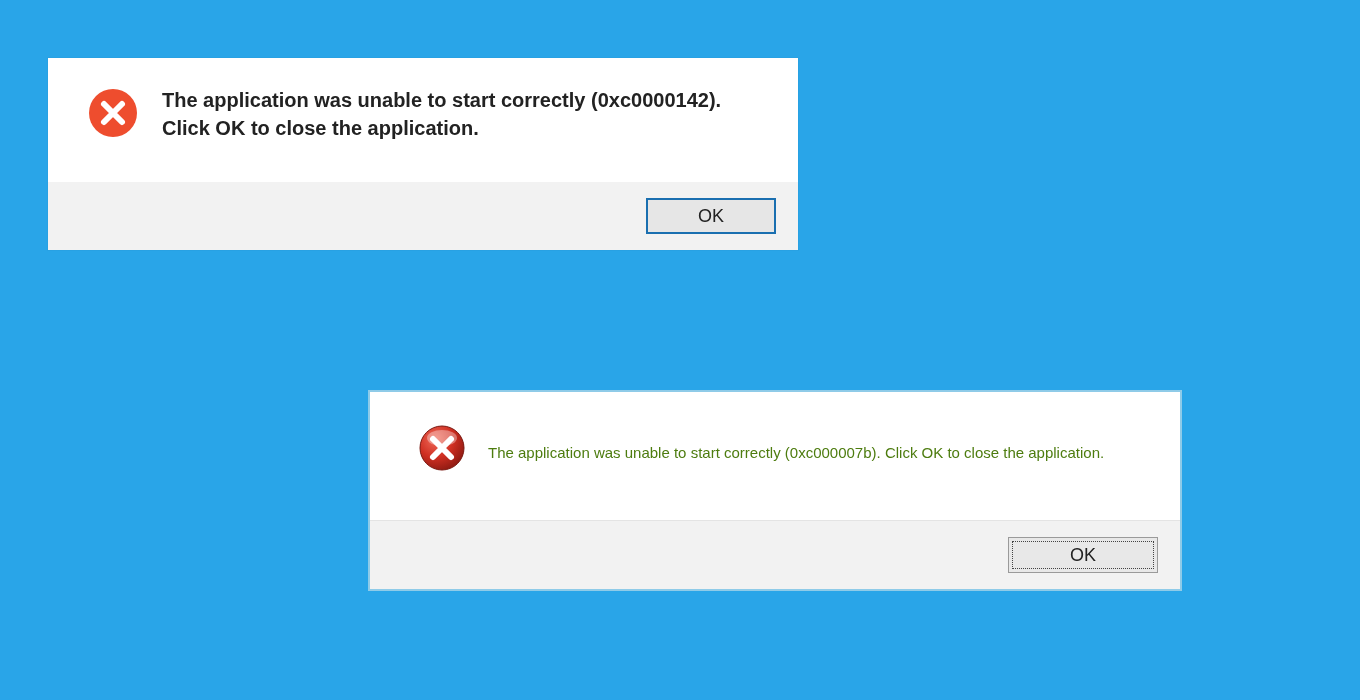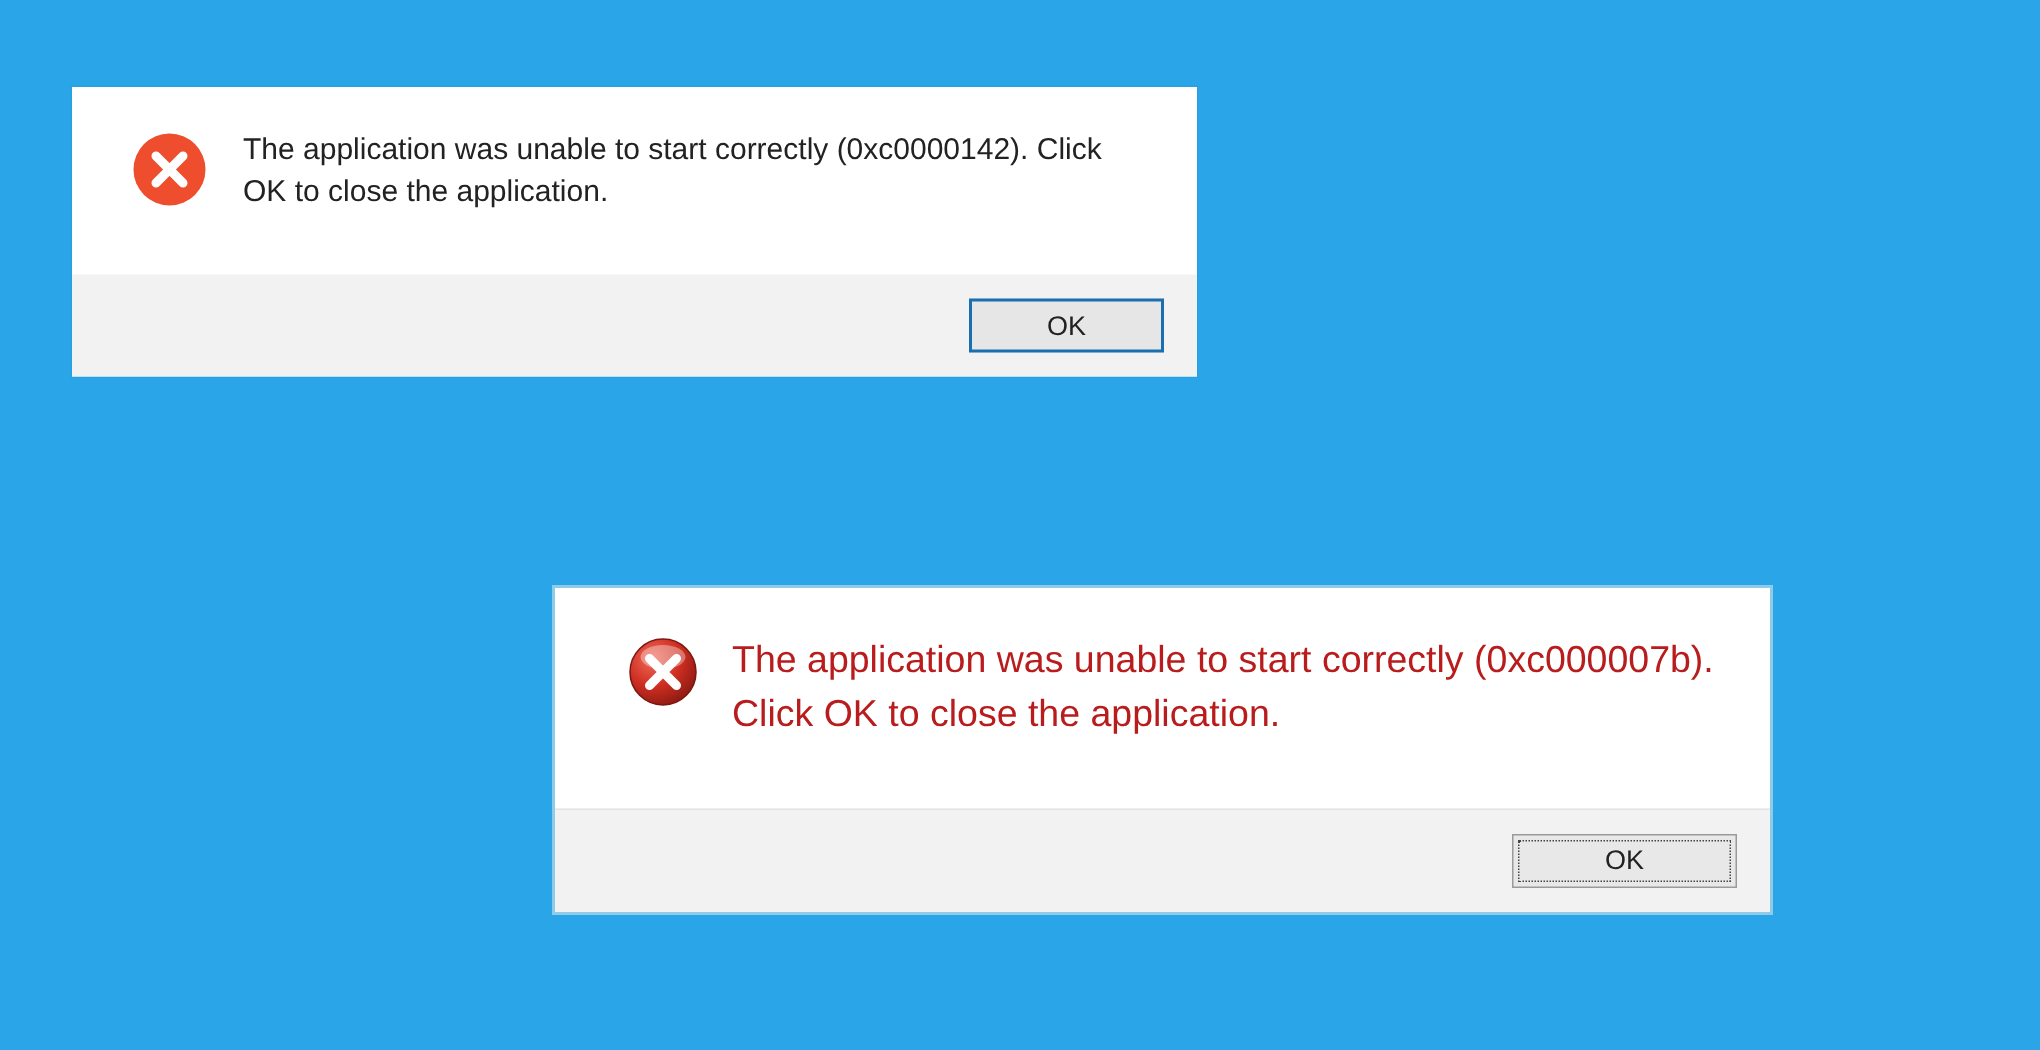--- a/index.html
+++ b/index.html
@@ -20,20 +20,21 @@
     top: 58px;
     width: 750px;
     background: #ffffff;
     box-shadow: 0 0 0 1px rgba(0,0,0,0.02);
   }
   .dialog1 .body {
     display: flex;
     align-items: flex-start;
     padding: 28px 32px 40px 40px;
     background: #ffffff;
+    font-weight: bold;
   }
   .dialog1 .icon-wrap {
     flex: 0 0 auto;
     margin-right: 24px;
     margin-top: 2px;
   }
   .dialog1 .msg {
     font-size: 20px;
     line-height: 1.4;
     color: #222;
@@ -69,23 +70,24 @@
     align-items: flex-start;
     padding: 30px 34px 44px 48px;
     background: #ffffff;
   }
   .dialog2 .icon-wrap {
     flex: 0 0 auto;
     margin-right: 22px;
     margin-top: 2px;
   }
   .dialog2 .msg {
-    font-size: 25px;
+    font-size: 15px;
     line-height: 1.45;
-    color: #b91c1c;
+    color: #4d7c0f;
+    margin-top: 20px;
   }
   .dialog2 .footer {
     background: #f2f2f2;
     padding: 16px 22px;
     display: flex;
     justify-content: flex-end;
     border-top: 1px solid #e4e4e4;
   }
   .dialog2 .ok-btn {
     width: 150px;

